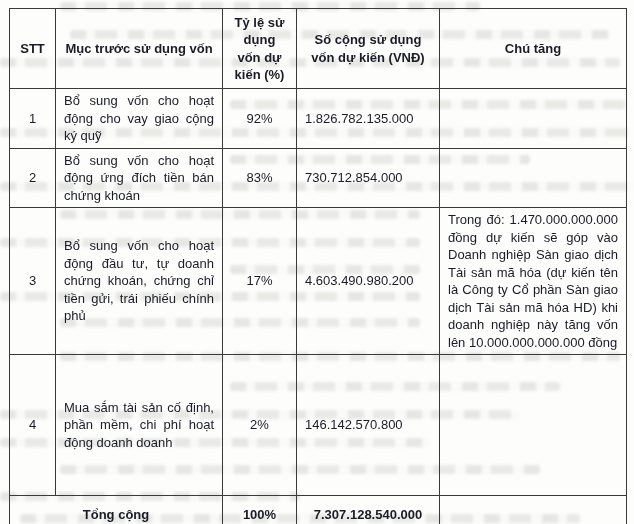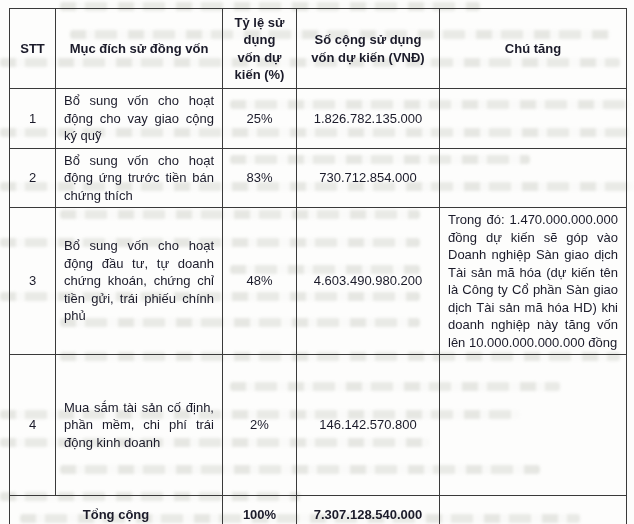--- a/index.html
+++ b/index.html
@@ -48,21 +48,21 @@
     background: transparent;
     vertical-align: middle;
     font-weight: normal;
   }
   .header-row th {
     font-weight: bold;
     text-align: center;
   }
   .c-center { text-align: center; }
   .c-justify { text-align: justify; text-justify: inter-word; }
-  .c-amount { text-align: center; padding-right: 10px; }
+  .c-amount { text-align: left; padding-right: 10px; }
   .c-note   { text-align: justify; text-justify: inter-word; vertical-align: top; padding-top: 5px; }
   .total-row td { font-weight: bold; }
   .total-label { text-align: center; }
   .total-amount { text-align: center; padding: 3px 4px; }
 </style>
 </head>
 <body>
 
 <div class="page">
 
@@ -92,51 +92,51 @@
     <colgroup>
       <col style="width:46px">
       <col style="width:167px">
       <col style="width:74px">
       <col style="width:143px">
       <col style="width:187px">
     </colgroup>
     <thead>
       <tr class="header-row" style="height:80px;">
         <th>STT</th>
-        <th>Mục đích sử đồng vốn</th>
+        <th>Mục trước sử dụng vốn</th>
         <th>Tỷ lệ sử dụng vốn dự kiến (%)</th>
         <th>Số cộng sử dụng vốn dự kiến (VNĐ)</th>
         <th>Chú tăng</th>
       </tr>
     </thead>
     <tbody>
       <tr style="height:53px;">
         <td class="c-center">1</td>
         <td class="c-justify">Bổ sung vốn cho hoạt động cho vay giao cộng ký quỹ</td>
-        <td class="c-center">25%</td>
+        <td class="c-center">92%</td>
         <td class="c-amount">1.826.782.135.000</td>
         <td class="c-note"></td>
       </tr>
       <tr style="height:55px;">
         <td class="c-center">2</td>
-        <td class="c-justify">Bổ sung vốn cho hoạt động ứng trước tiền bán chứng thích</td>
+        <td class="c-justify">Bổ sung vốn cho hoạt động ứng đích tiền bán chứng khoán</td>
         <td class="c-center">83%</td>
         <td class="c-amount">730.712.854.000</td>
         <td class="c-note"></td>
       </tr>
       <tr style="height:141px;">
         <td class="c-center">3</td>
         <td class="c-justify">Bổ sung vốn cho hoạt động đầu tư, tự doanh chứng khoán, chứng chỉ tiền gửi, trái phiếu chính phủ</td>
-        <td class="c-center">48%</td>
+        <td class="c-center">17%</td>
         <td class="c-amount">4.603.490.980.200</td>
         <td class="c-note">Trong đó: 1.470.000.000.000 đồng dự kiến sẽ góp vào Doanh nghiệp Sàn giao dịch Tài sản mã hóa (dự kiến tên là Công ty Cổ phần Sàn giao dịch Tài sản mã hóa HD) khi doanh nghiệp này tăng vốn lên 10.000.000.000.000 đồng</td>
       </tr>
       <tr style="height:141px;">
         <td class="c-center">4</td>
-        <td class="c-justify">Mua sắm tài sản cố định, phần mềm, chi phí trái động kinh doanh</td>
+        <td class="c-justify">Mua sắm tài sản cố định, phần mềm, chi phí hoạt động doanh doanh</td>
         <td class="c-center">2%</td>
         <td class="c-amount">146.142.570.800</td>
         <td class="c-note"></td>
       </tr>
       <tr class="total-row" style="height:39px;">
         <td class="total-label" colspan="2">Tổng cộng</td>
         <td class="c-center">100%</td>
         <td class="total-amount">7.307.128.540.000</td>
         <td class="c-note"></td>
       </tr>

